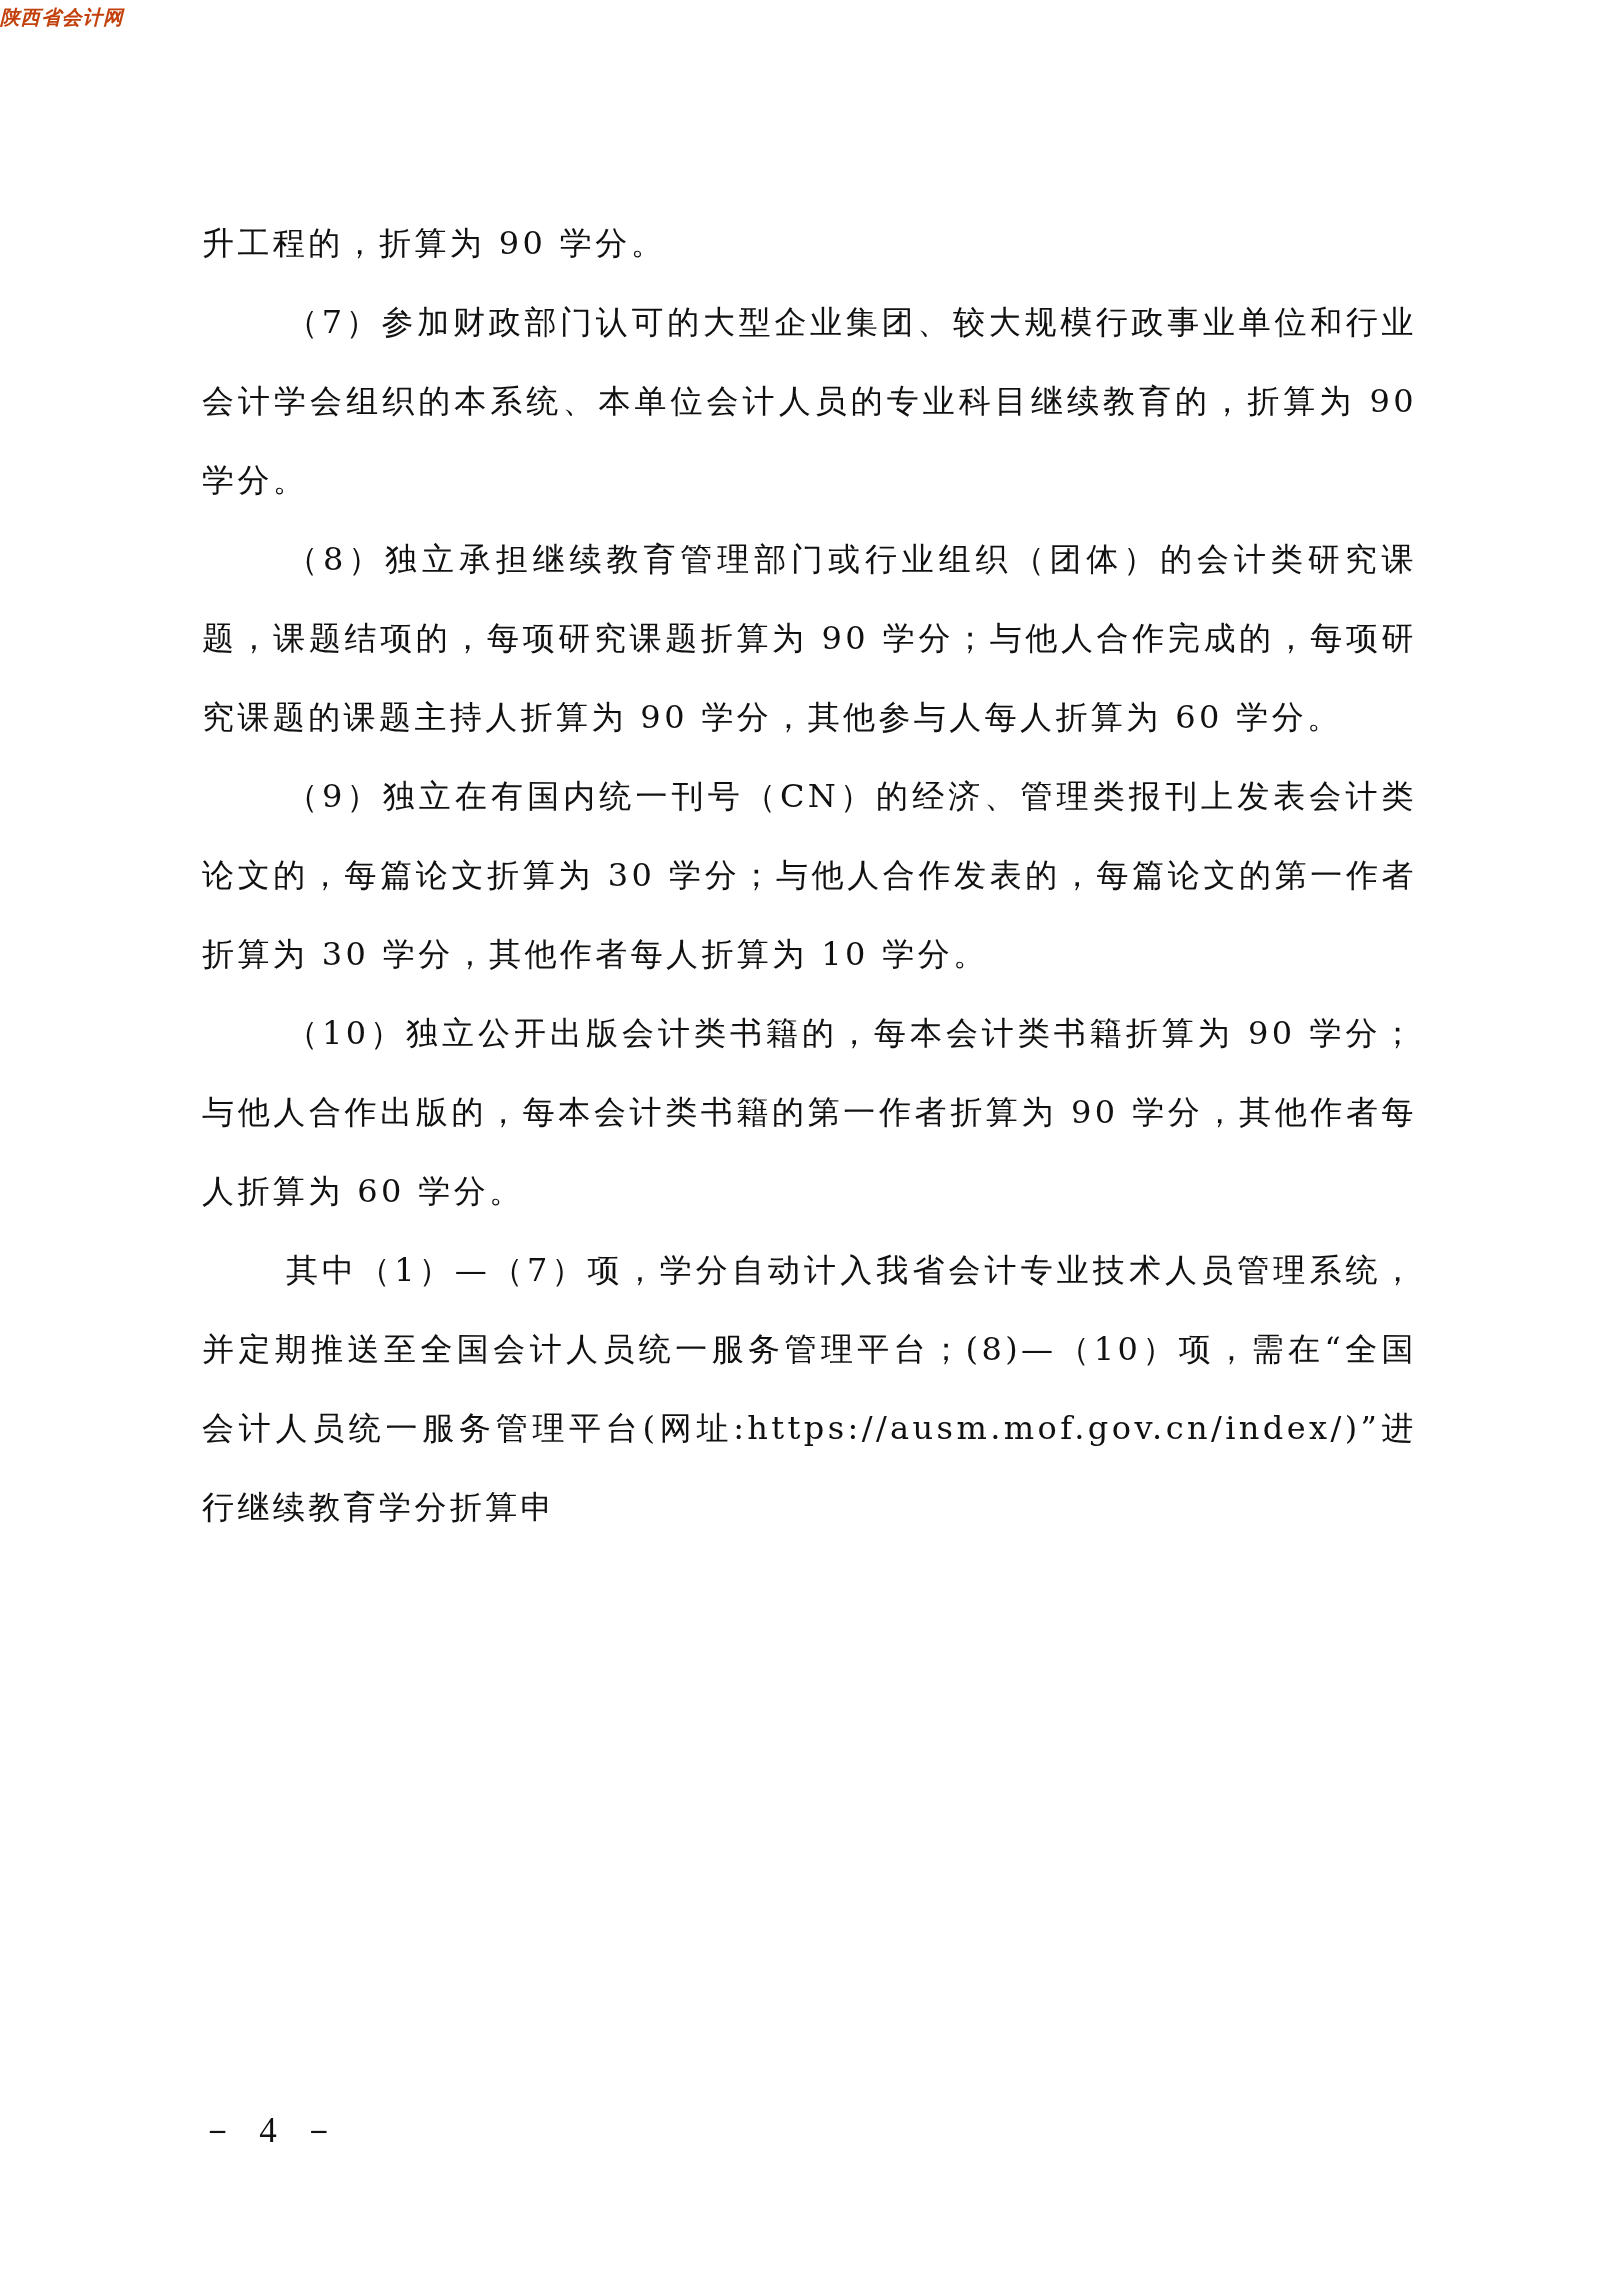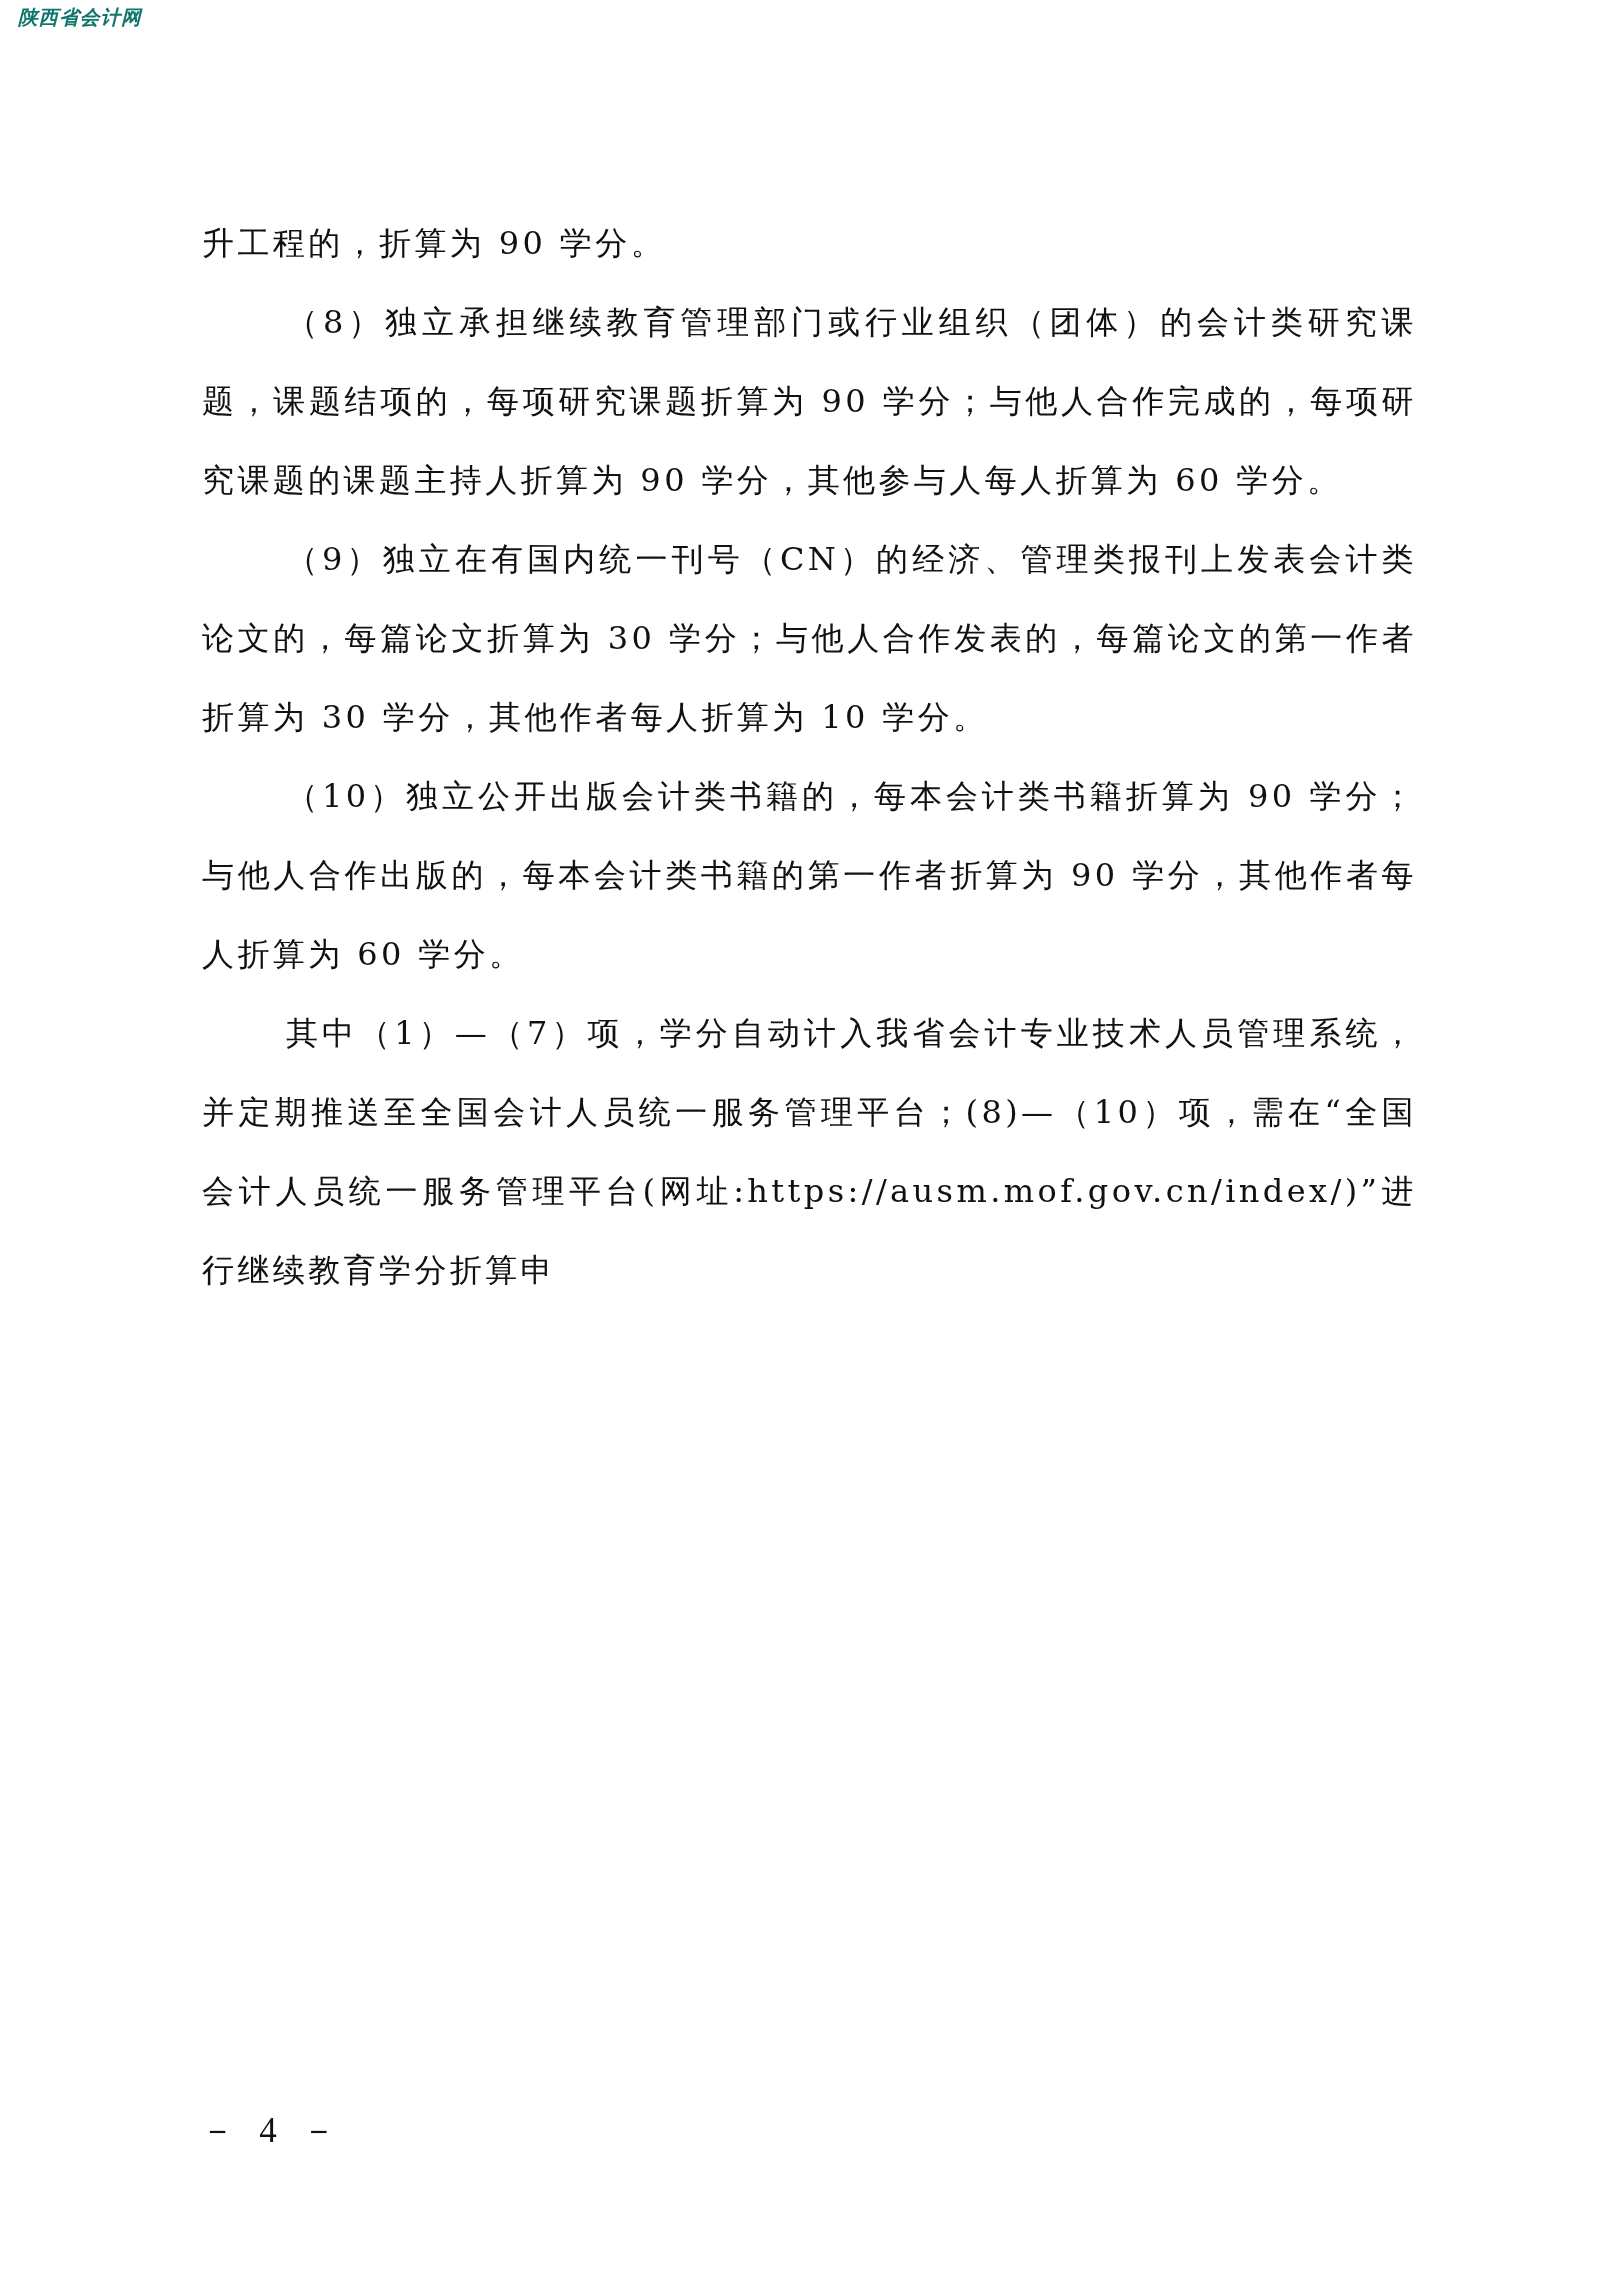--- a/index.html
+++ b/index.html
@@ -10,27 +10,27 @@
     body {
       width: 1621px;
       height: 2293px;
       position: relative;
       overflow: hidden;
       font-family: "DejaVu Serif", "Liberation Serif", serif;
       color: #111111;
     }
     .watermark {
       position: absolute;
-      left: 18px;
+      left: 0;
       top: 3.9px;
       font-family: Liberation Mono, monospace;
       font-size: 19.6px;
       font-style: italic;
       font-weight: bold;
-      color: #0f766e;
+      color: #c2410c;
       letter-spacing: 1px;
     }
     .content {
       position: absolute;
       left: 202px;
       top: 204px;
       width: 1215px;
     }
     .para {
       margin: 0;
@@ -54,20 +54,21 @@
       color: #111111;
     }
   </style>
 </head>
 <body>
 
 <div class="watermark">陕西省会计网</div>
 
 <div class="content">
   <p class="para">升工程的，折算为 90 学分。</p>
+  <p class="para indent">（7）参加财政部门认可的大型企业集团、较大规模行政事业单位和行业会计学会组织的本系统、本单位会计人员的专业科目继续教育的，折算为 90 学分。</p>
   <p class="para indent">（8）独立承担继续教育管理部门或行业组织（团体）的会计类研究课题，课题结项的，每项研究课题折算为 90 学分；与他人合作完成的，每项研究课题的课题主持人折算为 90 学分，其他参与人每人折算为 60 学分。</p>
   <p class="para indent">（9）独立在有国内统一刊号（CN）的经济、管理类报刊上发表会计类论文的，每篇论文折算为 30 学分；与他人合作发表的，每篇论文的第一作者折算为 30 学分，其他作者每人折算为 10 学分。</p>
   <p class="para indent">（10）独立公开出版会计类书籍的，每本会计类书籍折算为 90 学分；与他人合作出版的，每本会计类书籍的第一作者折算为 90 学分，其他作者每人折算为 60 学分。</p>
   <p class="para indent">其中（1）—（7）项，学分自动计入我省会计专业技术人员管理系统，并定期推送至全国会计人员统一服务管理平台；(8)—（10）项，需在“全国会计人员统一服务管理平台(网址:https://ausm.mof.gov.cn/index/)”进行继续教育学分折算申</p>
 </div>
 
 <div class="page-number">－ 4 －</div>
 
 
 </body></html>

